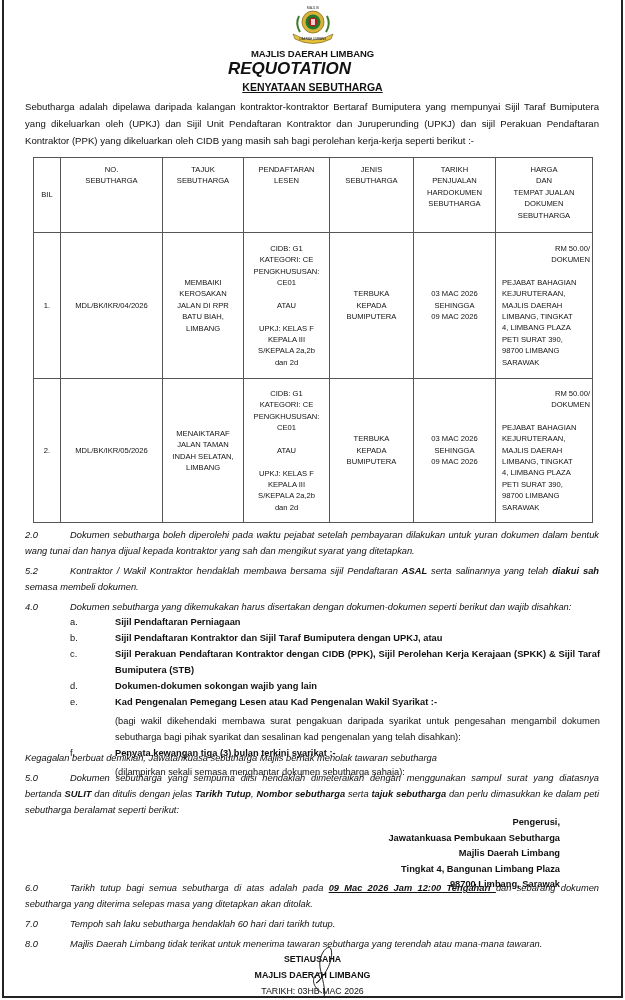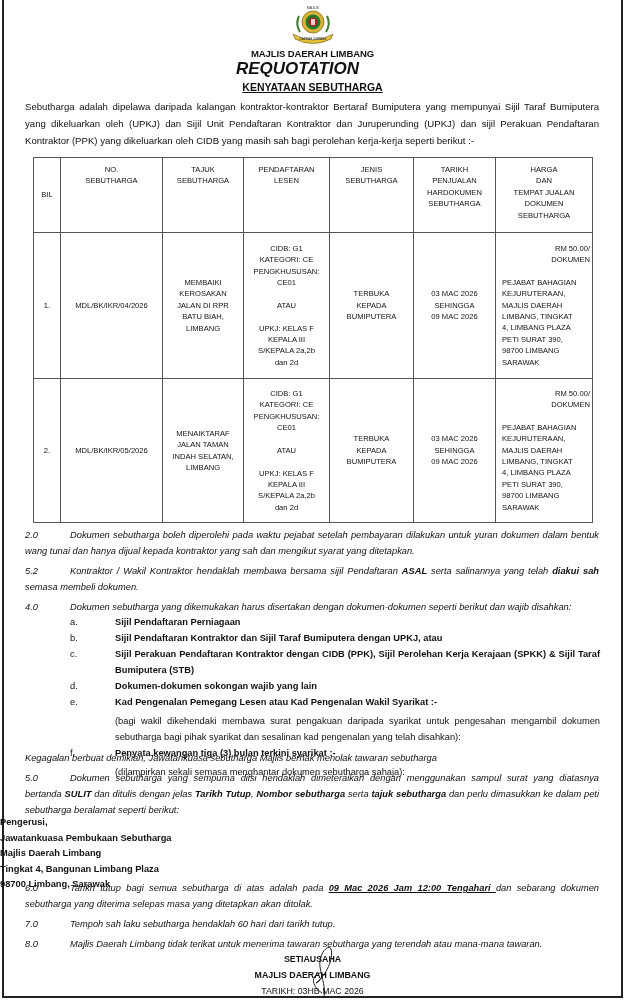--- a/index.html
+++ b/index.html
@@ -3,21 +3,21 @@
 <meta charset="utf-8">
 <style>
   html, body { margin: 0; padding: 0; background: #ffffff; }
   body { width: 625px; height: 1000px; overflow: hidden; position: relative;
          font-family: "Liberation Sans", sans-serif; color: #111; }
   .frame { position: absolute; left: 2px; top: 0; width: 617px; height: 996px;
            border-left: 2px solid #222; border-right: 2px solid #222; border-bottom: 2px solid #222; }
   .logo { position: absolute; left: 287px; top: 4px; width: 52px; height: 40px; }
   .org { position: absolute; top: 48px; left: 0; width: 625px; text-align: center;
          font-size: 9.5px; font-weight: bold; letter-spacing: -0.1px; }
-  .req { position: absolute; top: 59px; left: 16px; width: 563px; text-align: center;
+  .req { position: absolute; top: 59px; left: 8px; width: 563px; text-align: center;
          font-size: 17px; font-weight: bold; font-style: italic; }
   .kenyataan { position: absolute; top: 81px; left: 0; width: 625px; text-align: center;
          font-size: 10.5px; font-weight: bold; text-decoration: underline; }
   .intro { position: absolute; top: 98px; left: 25px; width: 574px; font-size: 9.6px;
            line-height: 17px; text-align: justify; }
   table.q { position: absolute; top: 157px; left: 33px; width: 559px; border-collapse: collapse;
             font-size: 7.6px; table-layout: fixed; }
   table.q td, table.q th { border: 1px solid #555; text-align: center; vertical-align: middle;
             font-weight: normal; padding: 0 2px; line-height: 11.4px; }
   table.q th { vertical-align: top; padding-top: 6px; }
@@ -28,21 +28,21 @@
   td.place { text-align: left !important; padding-left: 6px !important; }
   .price { text-align: right; display: block; margin-bottom: 11px; }
   .body { position: absolute; left: 25px; width: 574px; font-size: 9.3px; line-height: 16px; }
   .para { text-align: justify; margin: 0 0 4px 0; font-style: italic; }
   .num { display: inline-block; width: 45px; }
   .list { position: absolute; left: 70px; width: 530px; font-size: 9.3px; line-height: 16px; }
   .li { display: flex; }
   .li .let { width: 45px; flex: none; }
   .li .txt { flex: 1; text-align: justify; font-weight: bold; }
   .sub { margin-left: 45px; text-align: justify; }
-  .center-block { position: absolute; left: 0; width: 560px; text-align: left; font-size: 9.3px;
+  .center-block { position: absolute; left: 0; width: 560px; text-align: right; font-size: 9.3px;
                   font-weight: bold; line-height: 15.5px; }
   .sig { position: absolute; left: 0; width: 625px; text-align: center; font-size: 8.8px; line-height: 16px; }
   .sig .b { font-weight: bold; }
   .signature { position: absolute; left: 300px; top: 945px; width: 50px; height: 55px; }
   b { font-weight: bold; }
   .u { text-decoration: underline; font-weight: bold; }
 </style>
 </head>
 <body>
 

